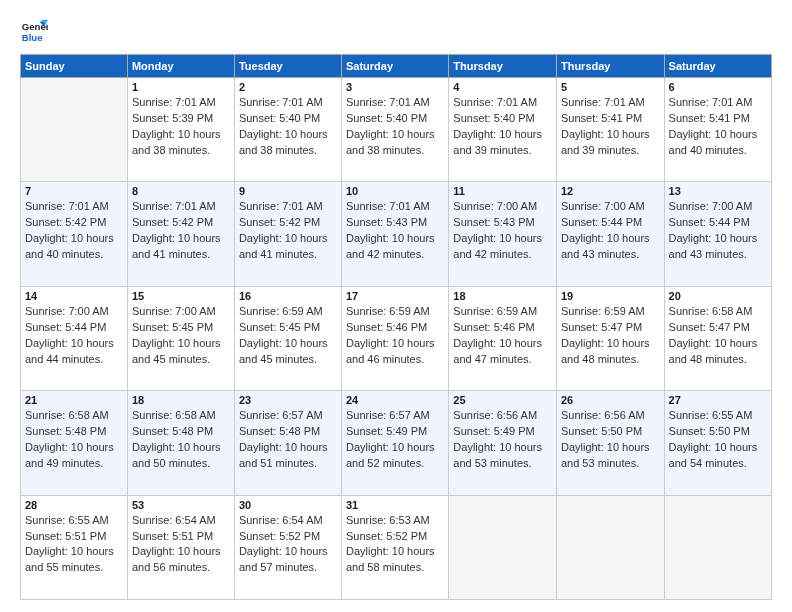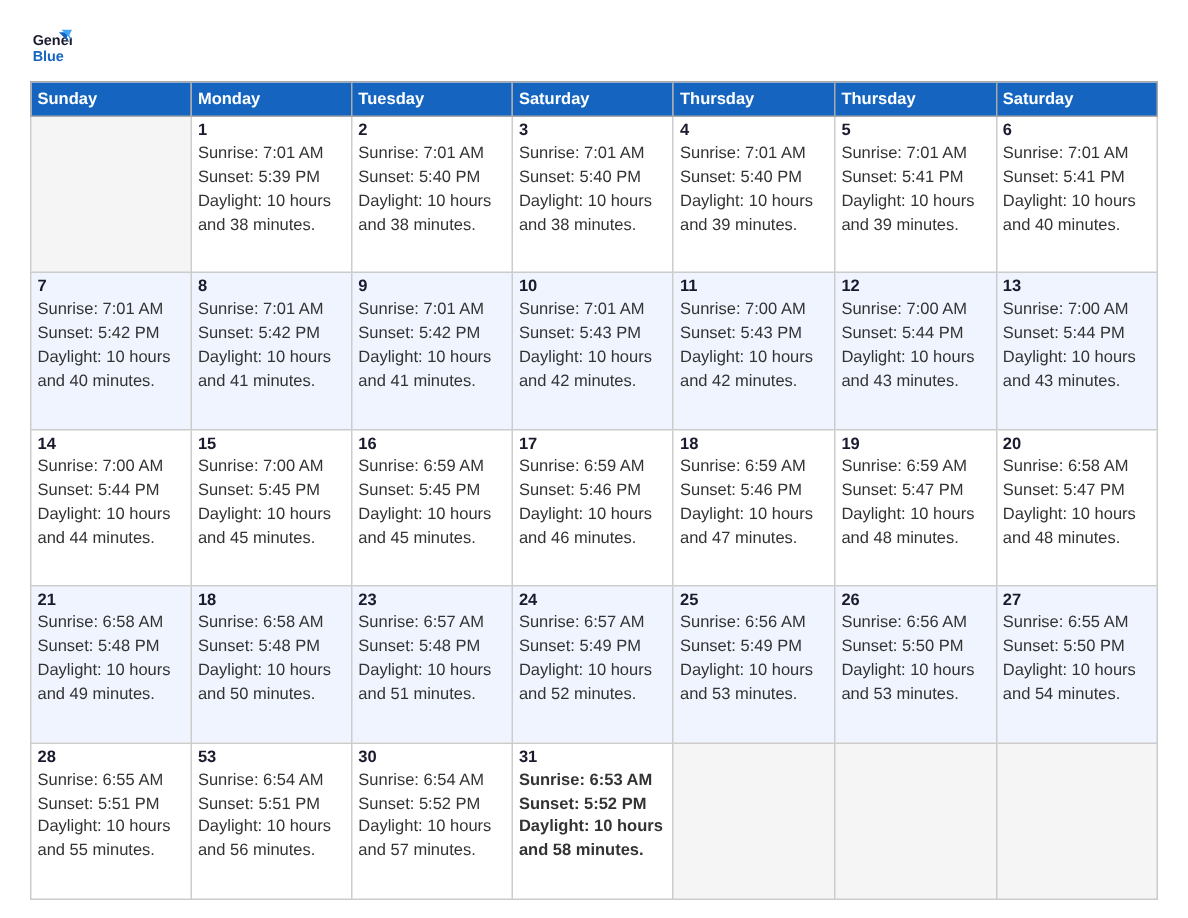--- a/index.html
+++ b/index.html
@@ -338,21 +338,21 @@
           </td>
           <td>
             <div class="day-number">30</div>
             <div class="day-detail" style="white-space: pre-line;">Sunrise: 6:54 AM
 Sunset: 5:52 PM
 Daylight: 10 hours
 and 57 minutes.</div>
           </td>
           <td>
             <div class="day-number">31</div>
-            <div class="day-detail" style="white-space: pre-line; font-weight: bold;">Sunrise: 6:53 AM
+            <div class="day-detail" style="white-space: pre-line;">Sunrise: 6:53 AM
 Sunset: 5:52 PM
 Daylight: 10 hours
 and 58 minutes.</div>
           </td>
           <td class="empty"></td>
           <td class="empty"></td>
           <td class="empty"></td>
         </tr>
       </tbody>
   </table>

